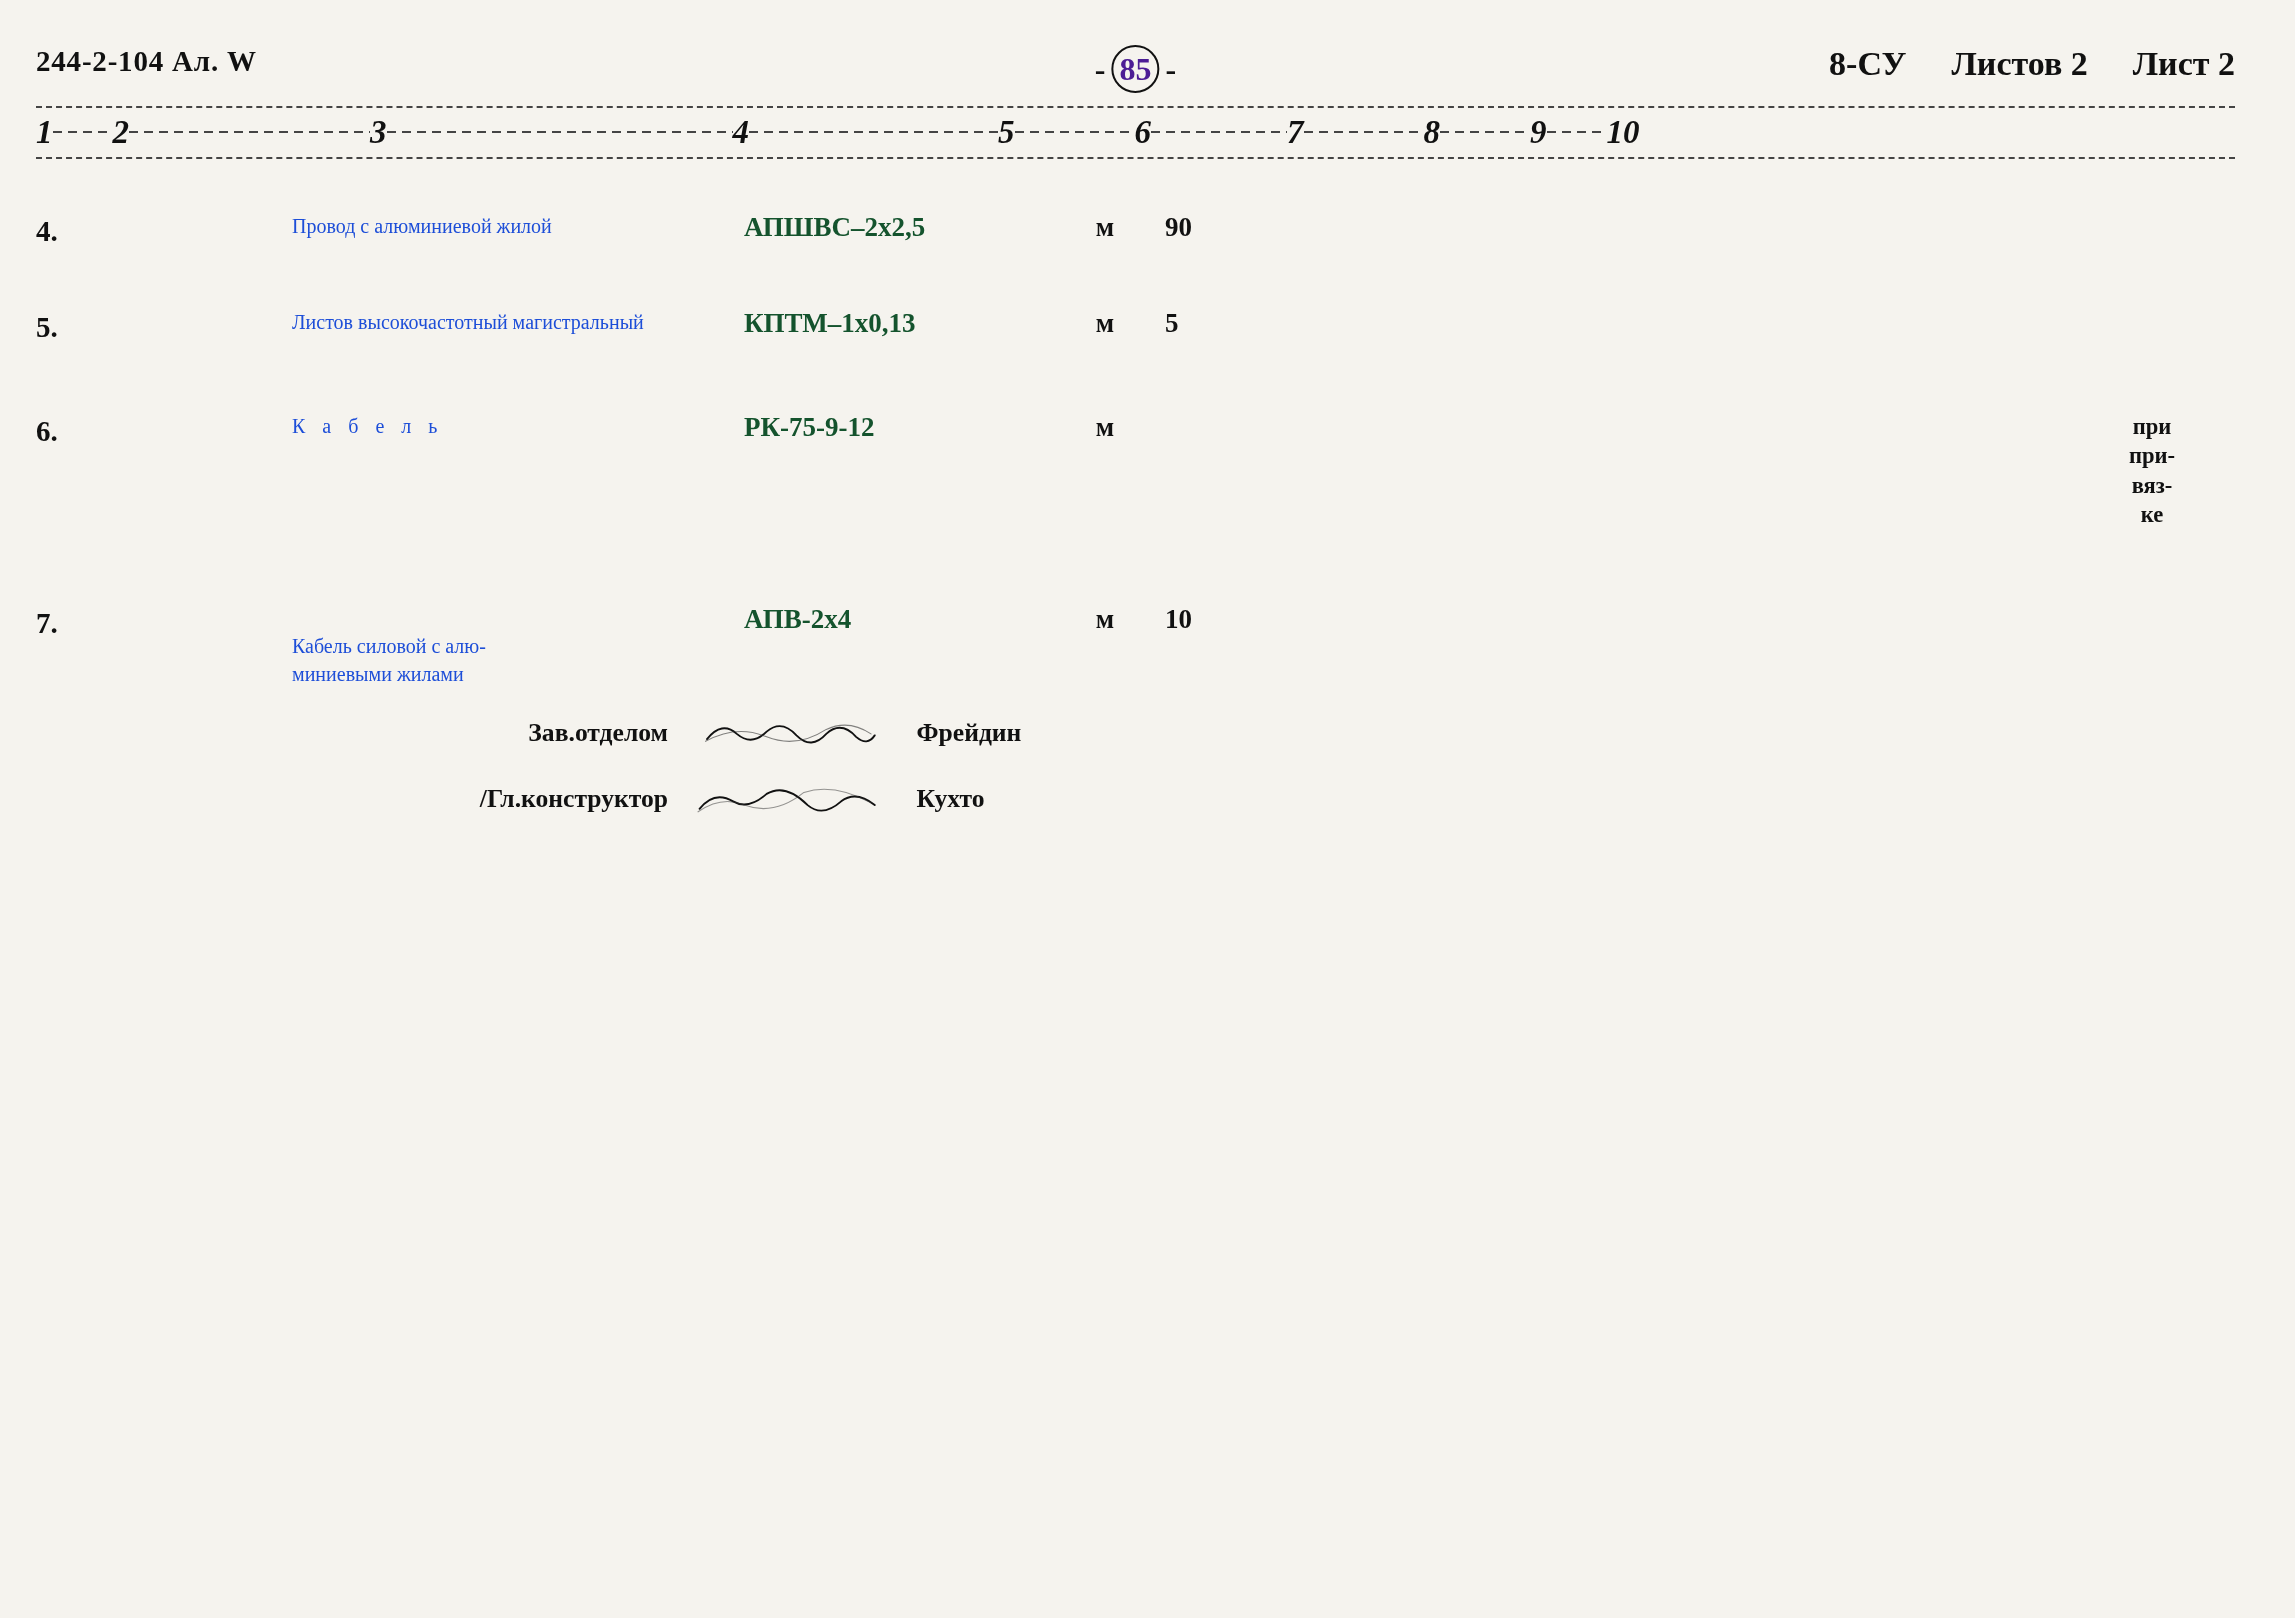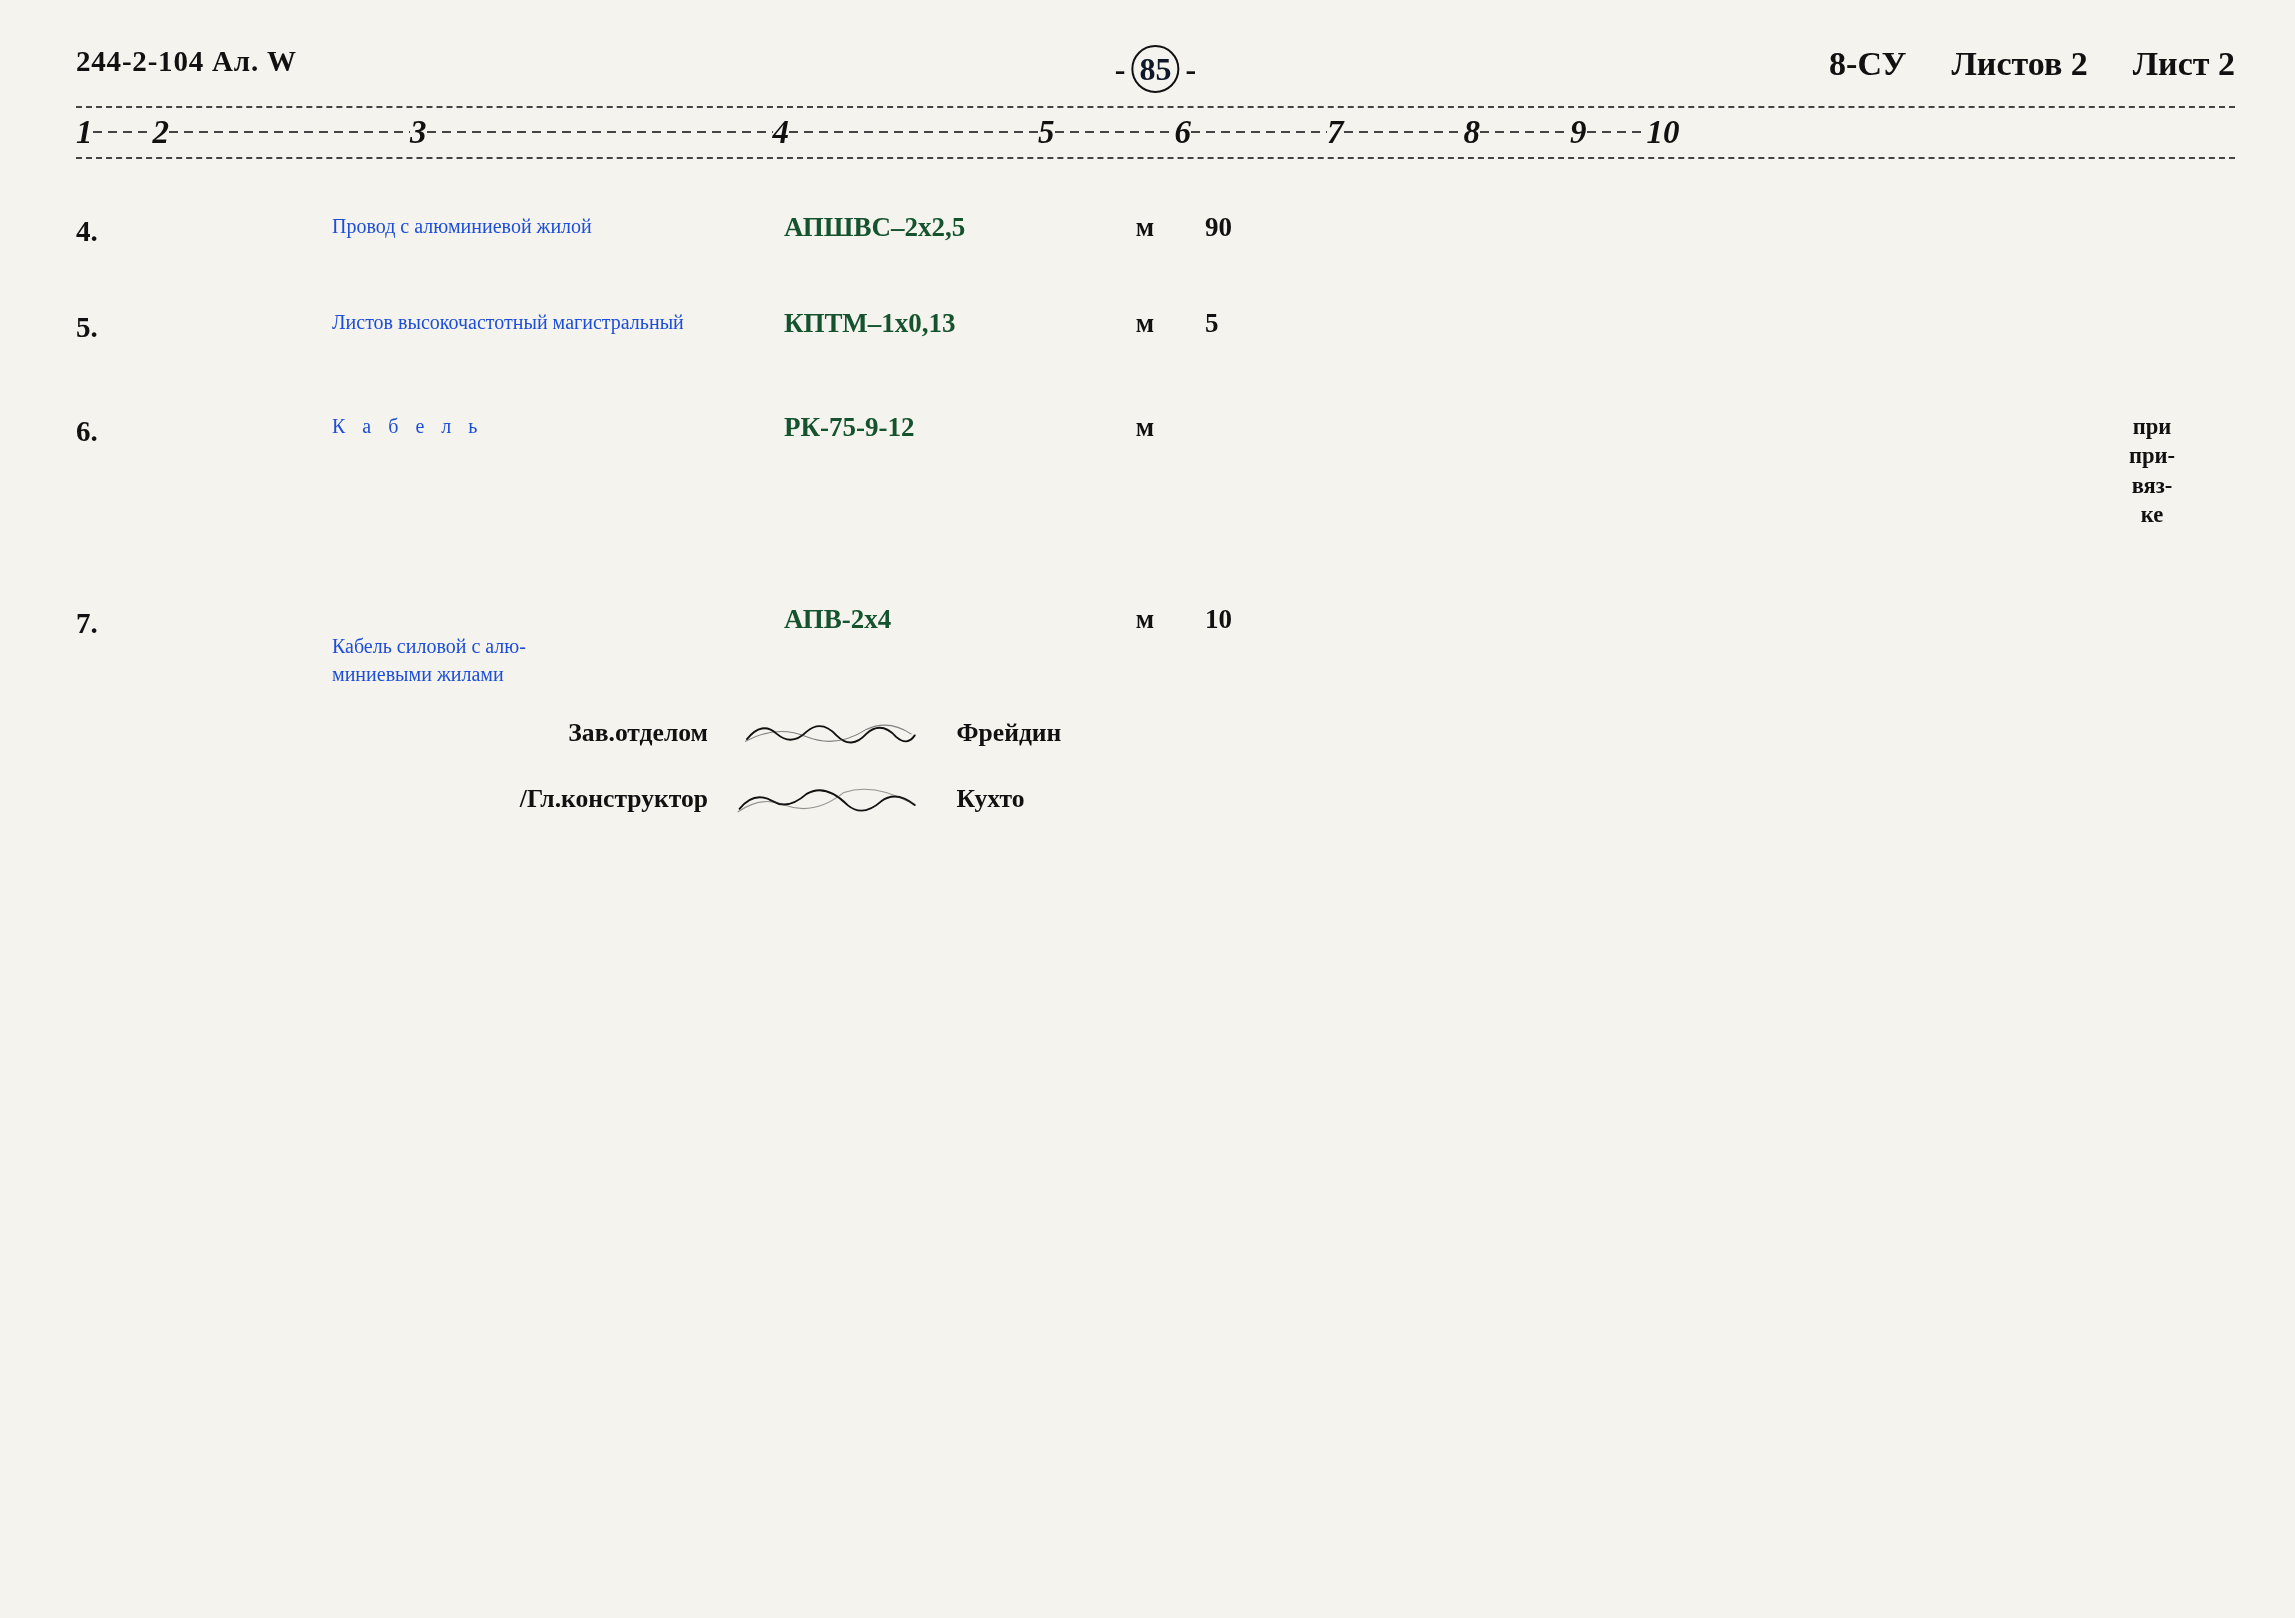--- a/index.html
+++ b/index.html
@@ -11,21 +11,21 @@
       height: 1618px;
       position: relative;
       overflow: hidden;
     }
 
     .page {
       width: 2295px;
       height: 1261px;
       background: #f5f3ee;
       position: relative;
-      padding: 45px 60px 45px 76px;
+      padding: 45px 60px 45px 36px;
     }
 
     
     .header {
       display: flex;
       justify-content: space-between;
       align-items: flex-start;
       margin-bottom: 22.6px;
       position: relative;
     }
@@ -43,21 +43,21 @@
       transform: translateX(-50%);
       top: 0;
       display: flex;
       align-items: center;
       gap: 0;
     }
 
     .page-num-circle {
       font-size: 32px;
       font-weight: bold;
-      color: #0f172a;
+      color: #4c1d95;
       border: 2.3px solid #111;
       border-radius: 50%;
       width: 48px;
       height: 48px;
       display: flex;
       align-items: center;
       justify-content: center;
       margin: 0 6px;
     }
 

